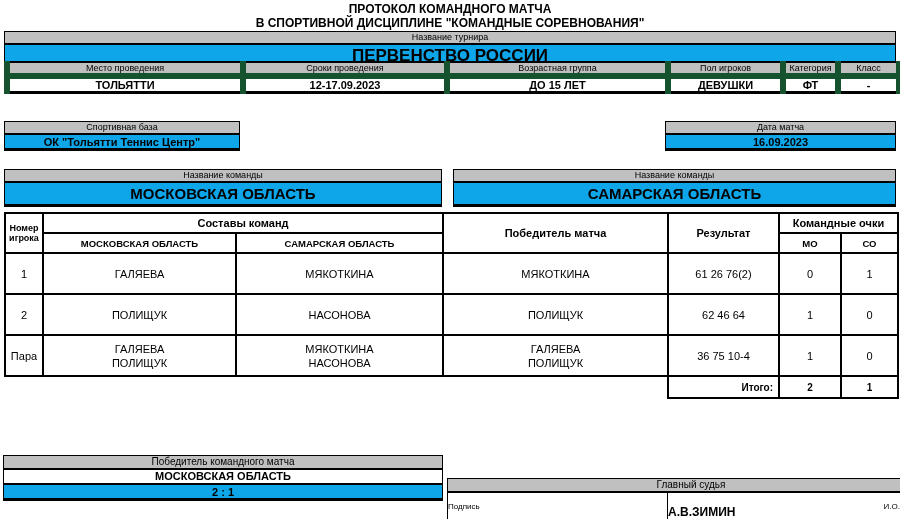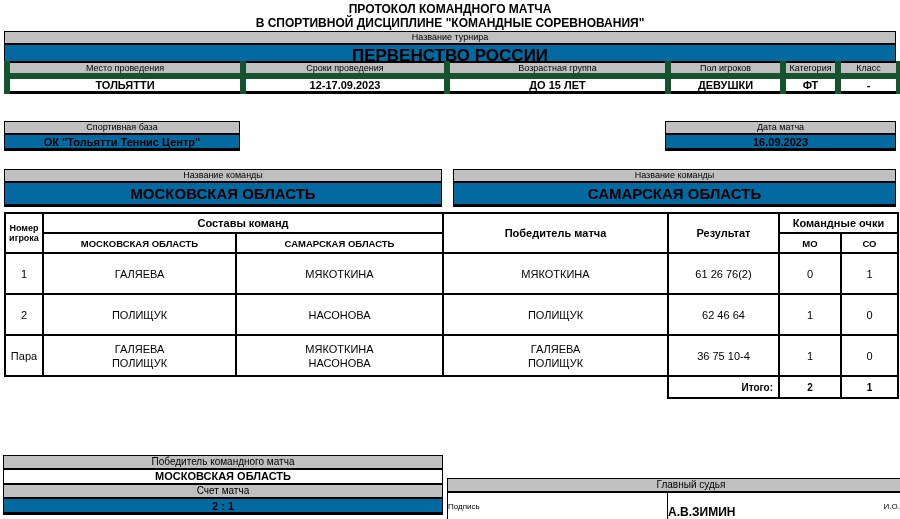--- a/index.html
+++ b/index.html
@@ -6,21 +6,21 @@
   body { background:#fff; font-family:"Liberation Sans", sans-serif; color:#000; }
   .page { position:relative; width:900px; height:519px; background:#fff; overflow:hidden; }
 
   
   .doc-title { position:absolute; top:3px; left:0; width:100%; text-align:center;
                font-weight:bold; font-size:12px; line-height:13.5px; }
 
   
   .gbar { background:#c0c0c0; border:1px solid #000; font-size:9px; line-height:11px;
           text-align:center; height:13px; overflow:hidden; }
-  .vbox { background:#0369a1; border:1px solid #000; border-bottom:3px solid #000;
+  .vbox { background:#0ea5e9; border:1px solid #000; border-bottom:3px solid #000;
           text-align:center; font-weight:bold; overflow:hidden; }
 
   .tournament { position:absolute; left:4px; top:31px; width:892px; }
   .tournament .vbox { font-size:17px; height:24px; line-height:21px; }
 
   
   .info-table { position:absolute; left:4px; top:61px; border-collapse:collapse;
                 table-layout:fixed; width:892px; }
   .info-table td { border:6px solid #14532d; text-align:center; overflow:hidden; }
   .info-table .lbl { background:#c0c0c0; font-size:9px; height:14px; border-top:2px solid #000; }
@@ -191,21 +191,20 @@
         <td class="total-label">Итого:</td>
         <td>2</td>
         <td>1</td>
       </tr>
     </tfoot>
   </table>
 
   <div class="foot-left">
     <div class="gbar">Победитель командного матча</div>
     <div class="mid">МОСКОВСКАЯ ОБЛАСТЬ</div>
-    <div class="gbar">Счет матча</div>
     <div class="vbox">2 : 1</div>
   </div>
 
   <div class="foot-right">
     <div class="gbar">Главный судья</div>
     <div class="ref-body">
       <div class="ref-cell sig">
         <div class="ref-sub">Подпись</div>
       </div>
       <div class="ref-cell nam">

